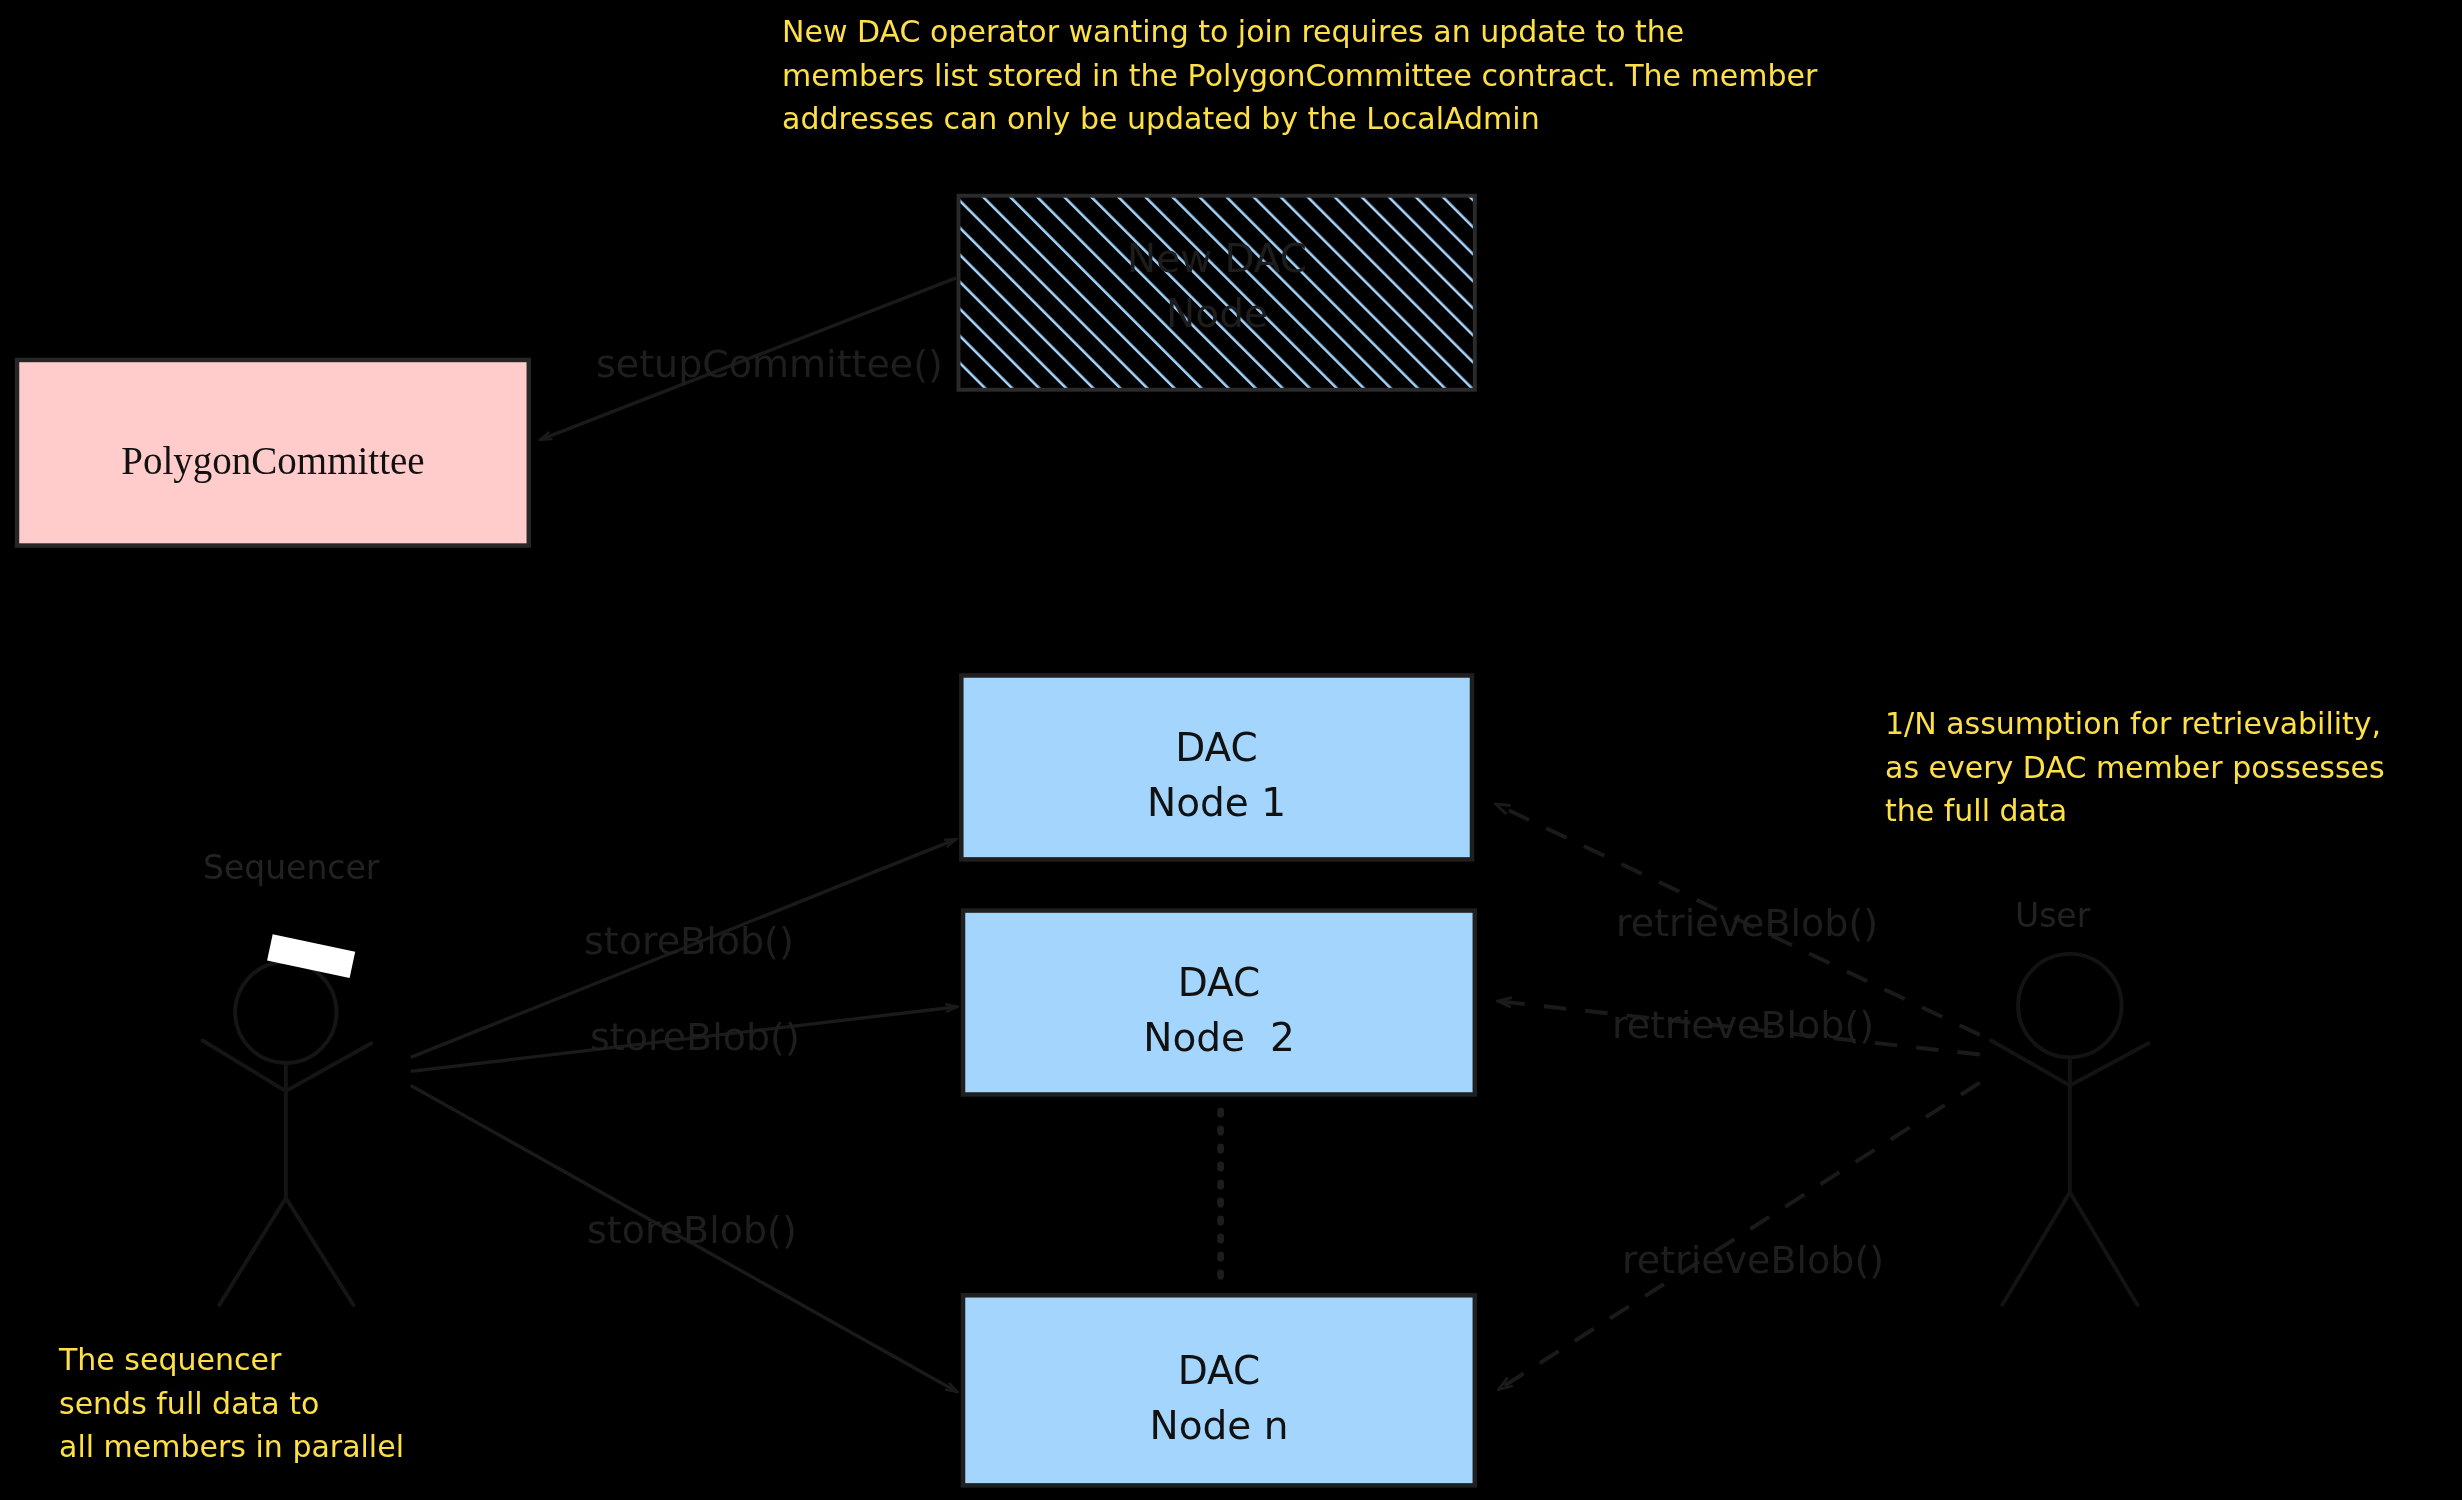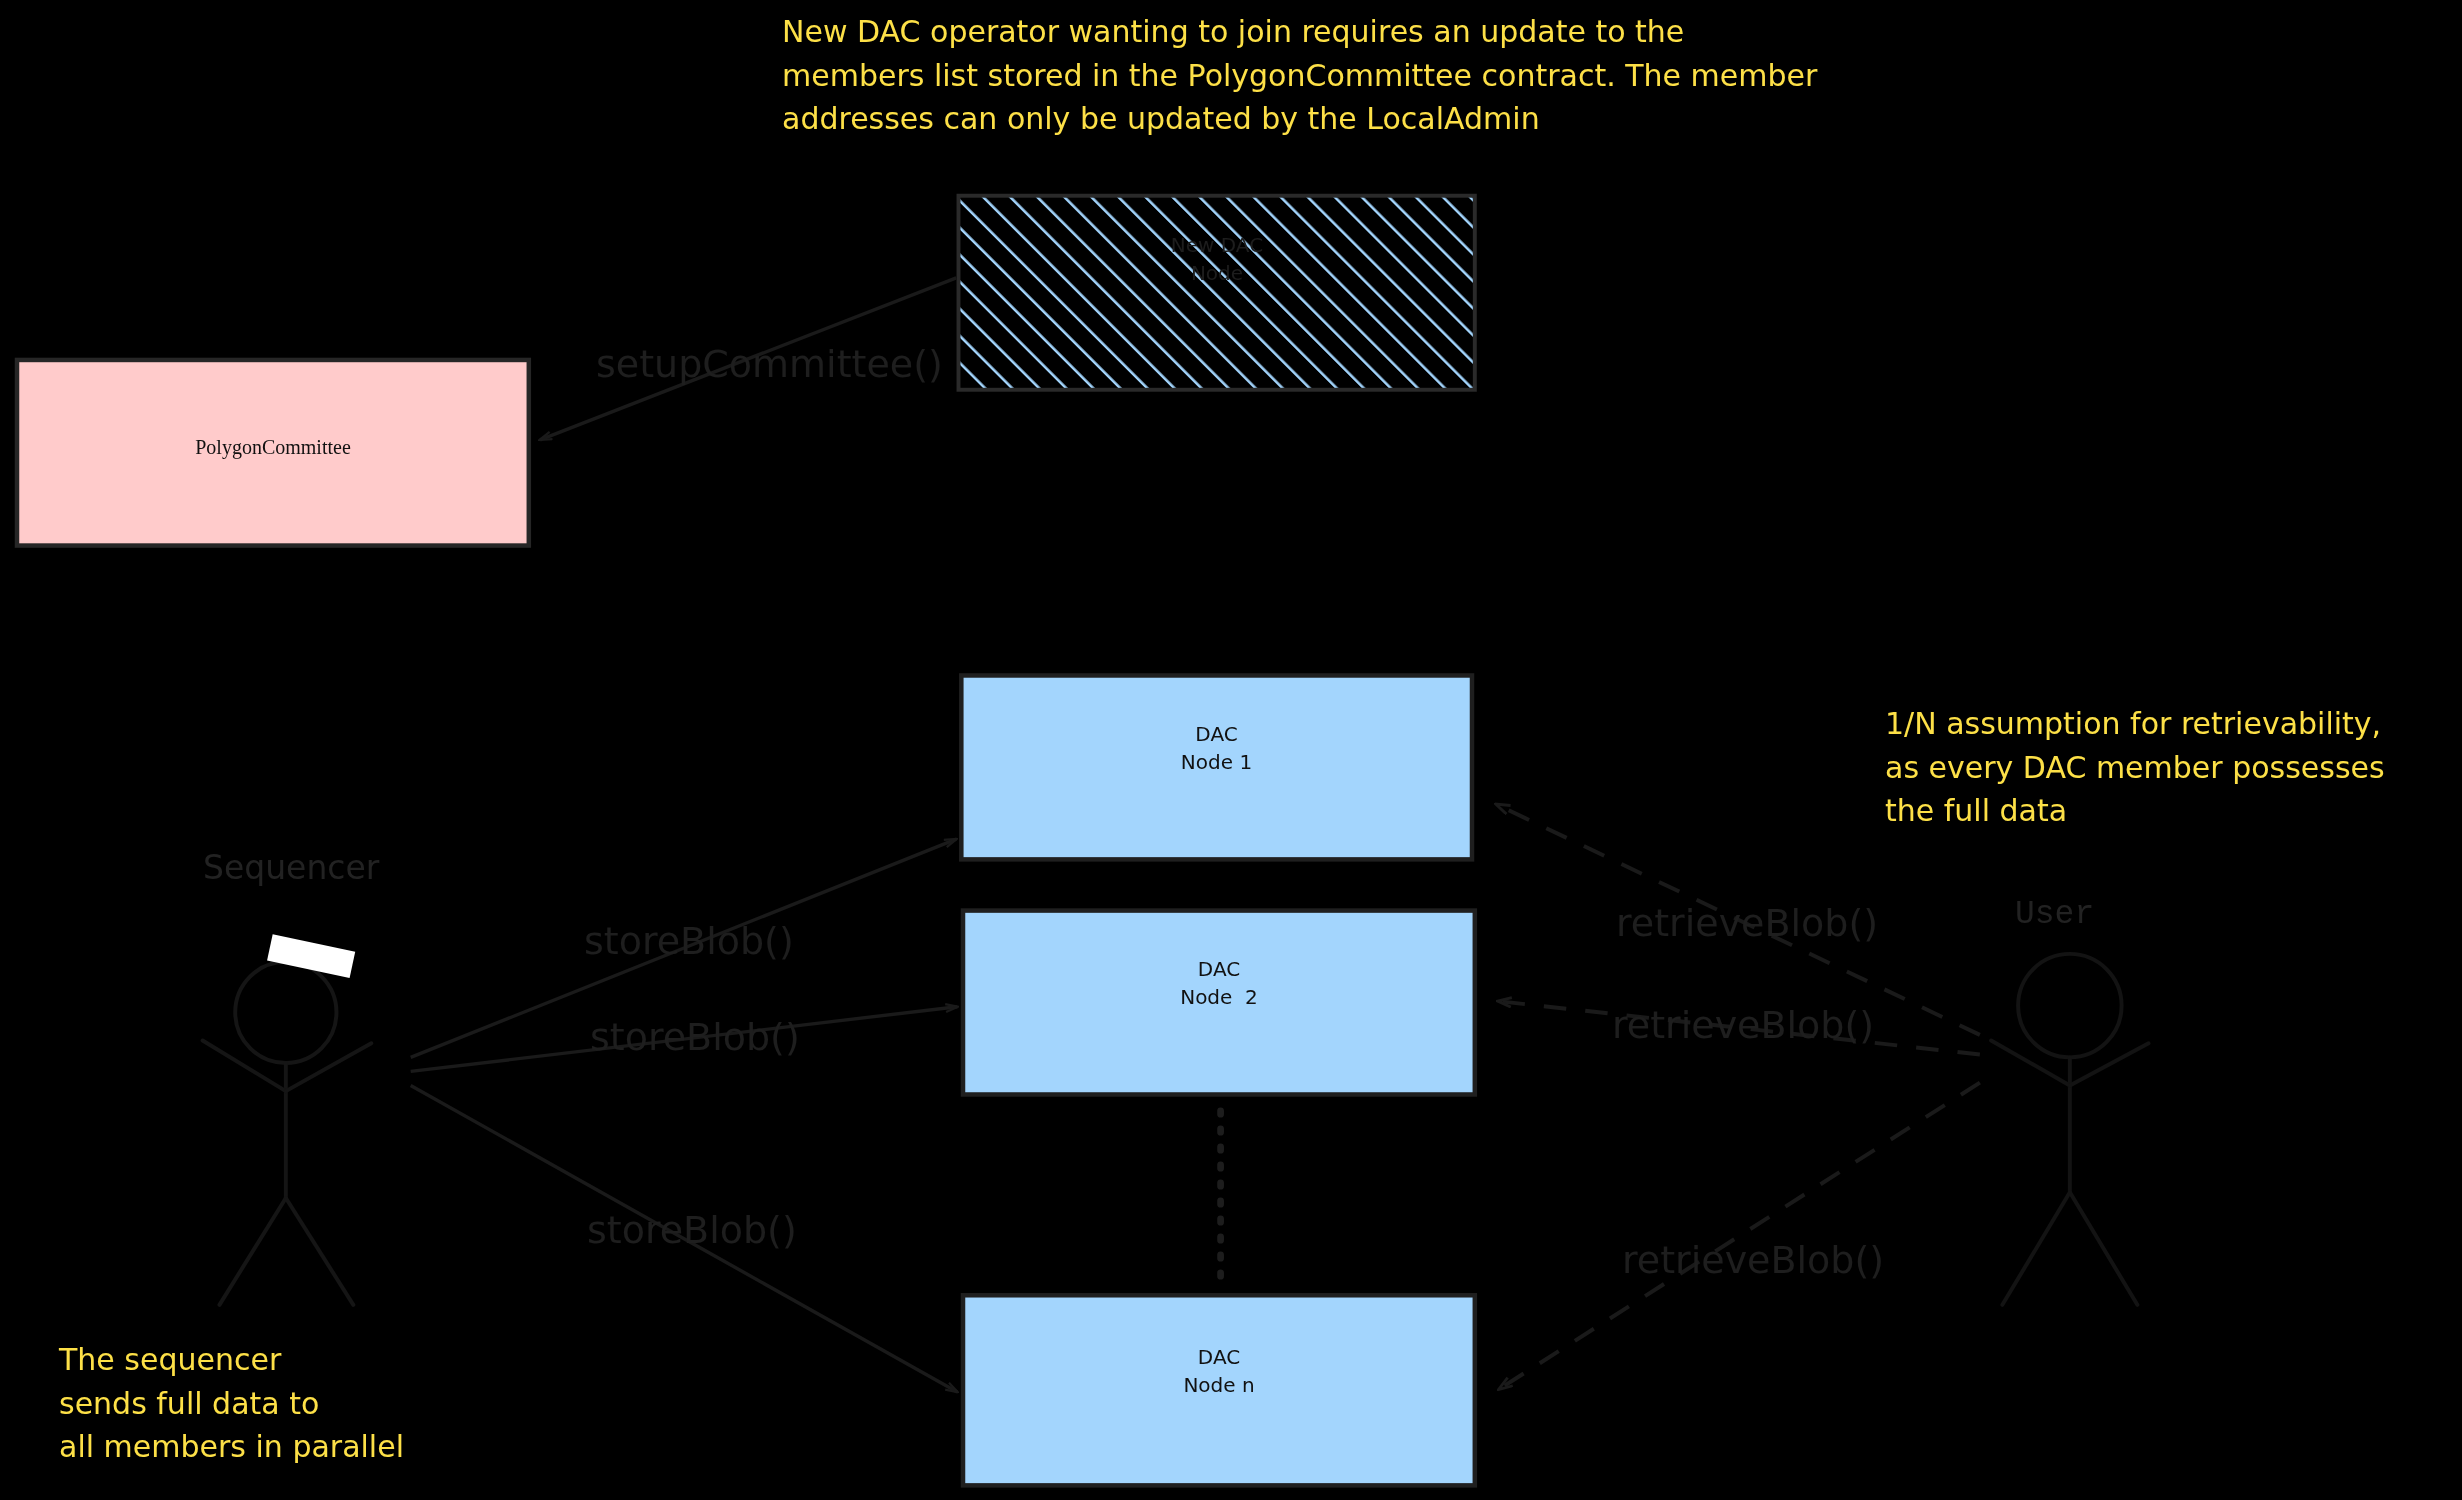--- a/index.html
+++ b/index.html
@@ -38,21 +38,21 @@
     position: absolute;
     color: #222222;
     white-space: pre;
     font-size: 33px;
   }
   .box-text {
     position: absolute;
     color: #111111;
     text-align: center;
     white-space: pre;
-    font-size: 20px;
+    font-size: 39px;
     line-height: 1.42;
   }
   .box-text.dim {
     color: #1d1d1d;
   }
 </style>
 </head>
 <body>
 
 <svg id="canvas" viewBox="0 0 4377 2667">
@@ -146,21 +146,21 @@
 Node 1</div>
 
 <div class="box-text" style="left:963px; top:955px; width:512px;">DAC
 Node  2</div>
 
 <div class="box-text" style="left:963px; top:1343px; width:512px;">DAC
 Node n</div>
 
 <div class="actor-label" style="left:203px; top:848px;">Sequencer</div>
 
-<div class="actor-label" style="left:2015px; top:896px;font-family:Liberation Mono, monospace;">User</div>
+<div class="actor-label" style="left:2015px; top:896px;">User</div>
 
 <div class="edge-label" style="left:596px; top:342px;">setupCommittee()</div>
 
 <div class="edge-label" style="left:584px; top:919px;">storeBlob()</div>
 
 <div class="edge-label" style="left:590px; top:1015px;">storeBlob()</div>
 
 <div class="edge-label" style="left:587px; top:1208px;">storeBlob()</div>
 
 <div class="edge-label" style="left:1616px; top:901px;">retrieveBlob()</div>

